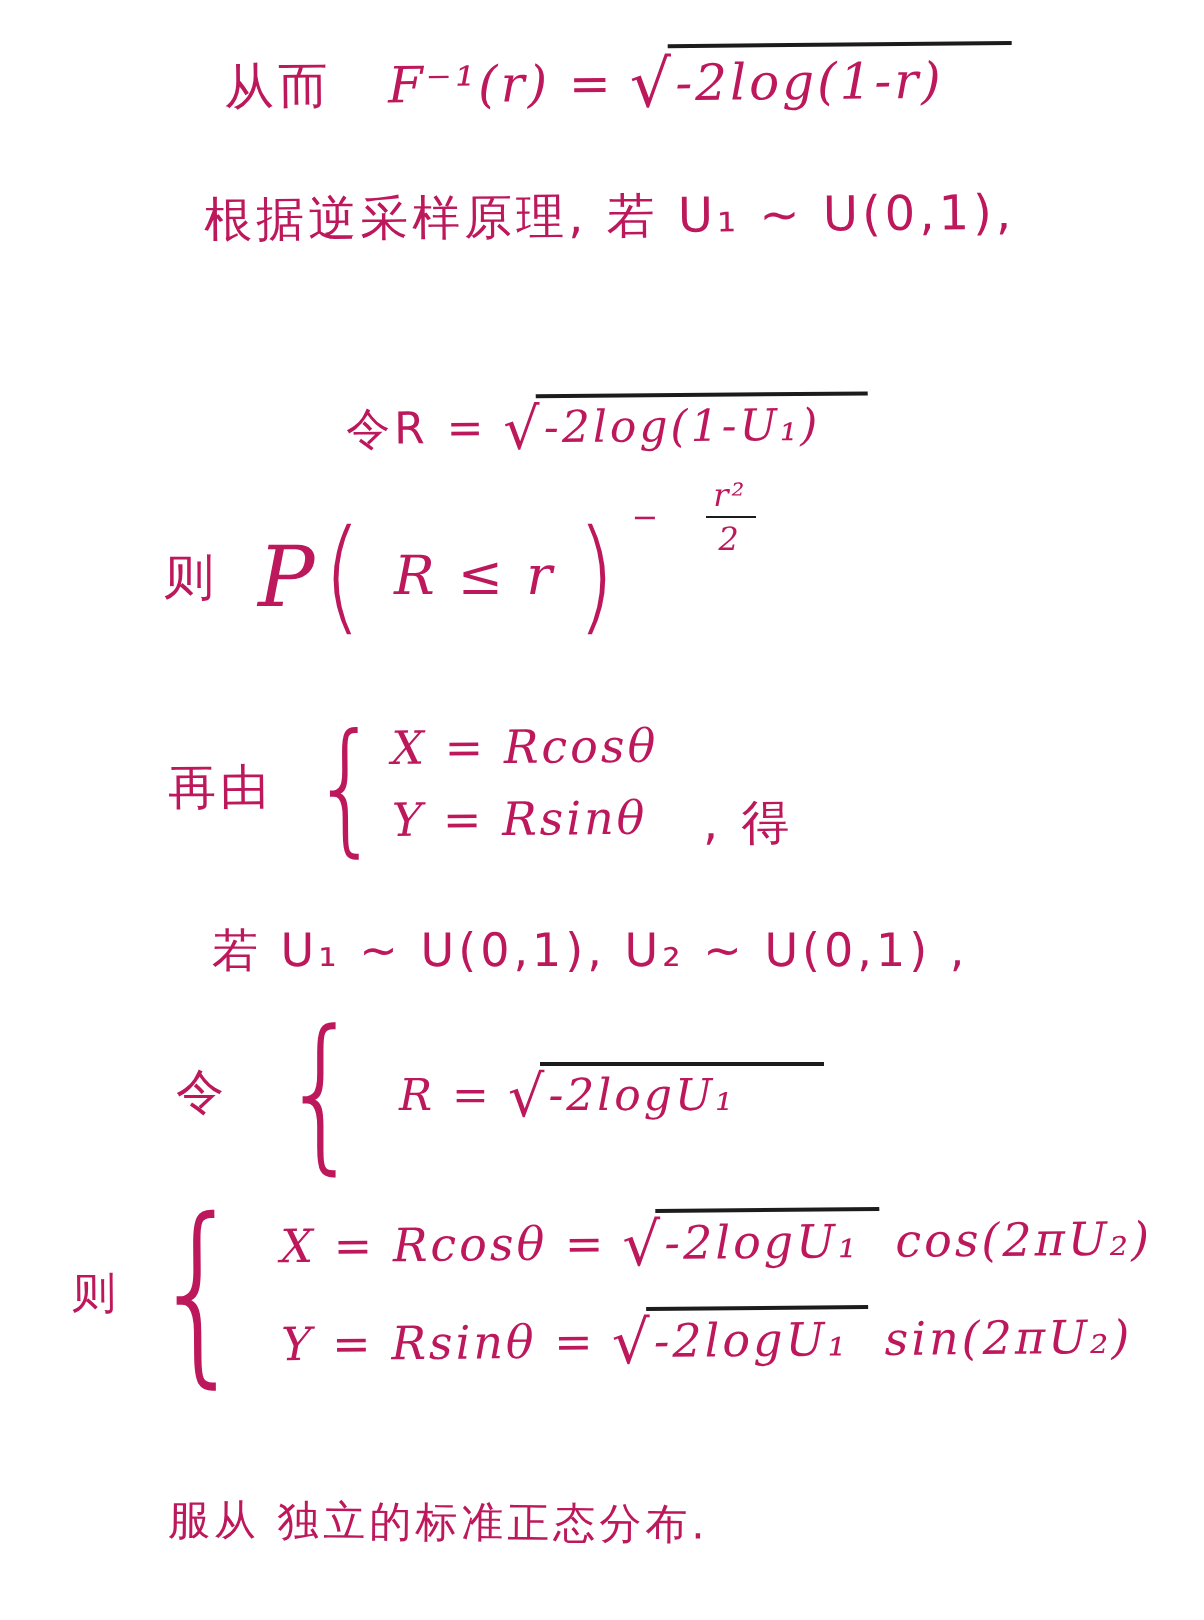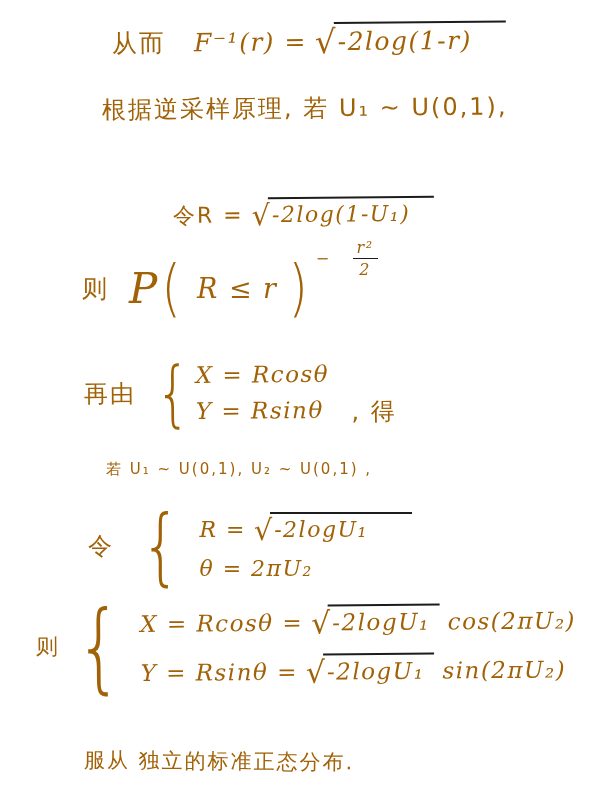--- a/index.html
+++ b/index.html
@@ -1,21 +1,21 @@
 <!DOCTYPE html>
 <html><head>
 <meta charset="utf-8">
 <style>
   html, body { margin: 0; padding: 0; background: #ffffff; }
   .page {
     position: relative;
     width: 602px;
     height: 810px;
     background: #ffffff;
-    color: #a16207;
+    color: #be185d;
     font-family: "DejaVu Serif", serif;
     overflow: hidden;
   }
   .line {
     position: absolute;
     display: flex;
     align-items: baseline;
     white-space: nowrap;
     transform-origin: left center;
   }
@@ -127,36 +127,35 @@
   <div class="line grp r-neg05" style="left:84px; top:358px;">
     <span class="cjk" style="font-size:24px;">再由</span>
     <span class="brace ml14" style="font-size:72px;">{</span>
     <div class="stack" style="gap:10px; font-size:23px;">
       <span class="math">X = Rcosθ</span>
       <span class="math">Y = Rsinθ</span>
     </div>
     <span class="cjk" style="font-size:24px; margin-left:22px; align-self:flex-end;">, 得</span>
   </div>
 
-  <div class="line" style="left:106px; top:460px; font-size:15px;">
+  <div class="line" style="left:106px; top:460px; font-size:23px;">
     <span class="cjk">若 U₁ ~ U(0,1),  U₂ ~ U(0,1) ,</span>
   </div>
 
   <div class="line grp" style="left:88px; top:504px;">
     <span class="cjk" style="font-size:24px;">令</span>
     <span class="brace ml20" style="font-size:84px;">{</span>
     <div class="stack" style="gap:14px; font-size:22px; margin-left:12px;">
       <span class="row">
         <span class="math">R =</span>
         <span class="sqrt ml8">
           <span class="radical">√</span>
           <span class="radicand math" style="min-width:128px;">-2logU₁</span>
         </span>
       </span>
-      <span class="math">θ = 2πU₂</span>
     </div>
   </div>
 
   <div class="line grp r-neg05" style="left:36px; top:598px;">
     <span class="cjk" style="font-size:22px;">则</span>
     <span class="brace ml8" style="font-size:98px;">{</span>
     <div class="stack" style="gap:18px; font-size:23px; margin-left:10px;">
       <span class="row">
         <span class="math">X = Rcosθ =</span>
         <span class="sqrt ml8">

